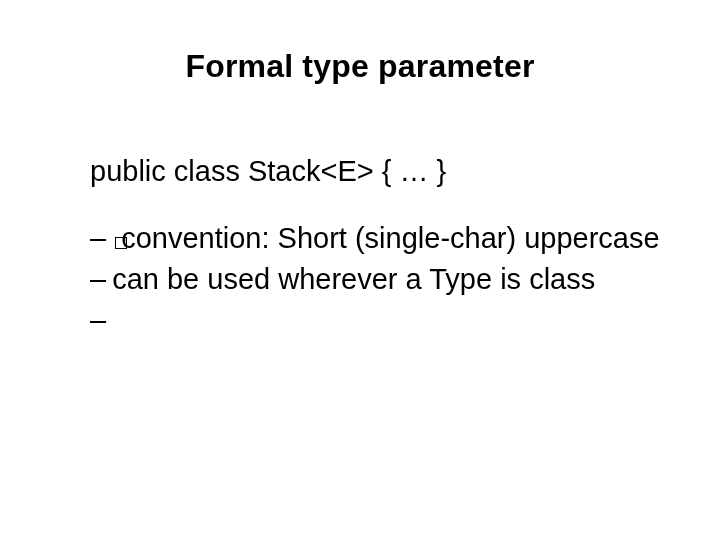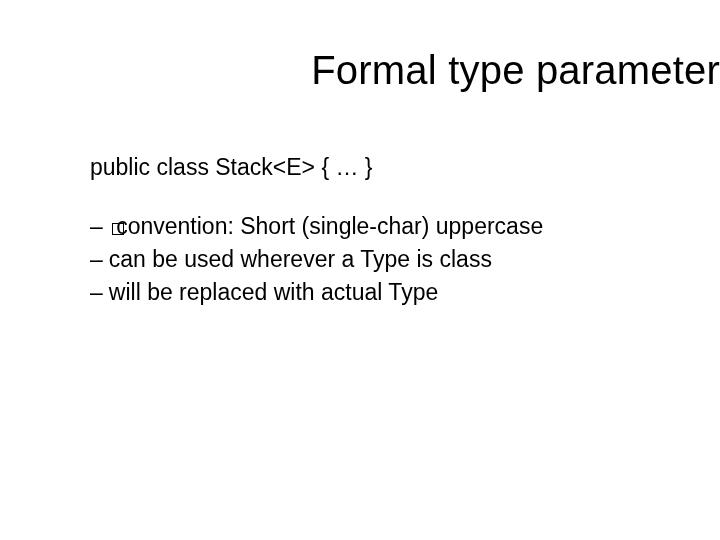--- a/index.html
+++ b/index.html
@@ -16,31 +16,31 @@
     width: 720px;
     height: 540px;
     position: relative;
     box-sizing: border-box;
   }
   .title {
     position: absolute;
     top: 48px;
     left: 0;
     width: 100%;
-    text-align: right;
-    font-size: 40px;
-    font-weight: 400;
+    text-align: center;
+    font-size: 32px;
+    font-weight: 700;
     letter-spacing: 0.2px;
   }
   .body {
     position: absolute;
     top: 152px;
     left: 90px;
     right: 60px;
-    font-size: 23px;
+    font-size: 29px;
     line-height: 1.35;
   }
   .code-line {
     margin-bottom: 28px;
   }
   .bullets {
     margin: 0;
     padding: 0;
   }
   .bullet {
@@ -90,18 +90,17 @@
         </span>
       </div>
 
       <div class="bullet">
         <span class="dash">– </span>
         <span>can be used wherever a Type is class</span>
       </div>
 
       <div class="bullet">
         <span class="dash">– </span>
-        <span>will be replaced with actual Type</span>
       </div>
 
     </div>
   </div>
 </div>
 
 </body></html>

